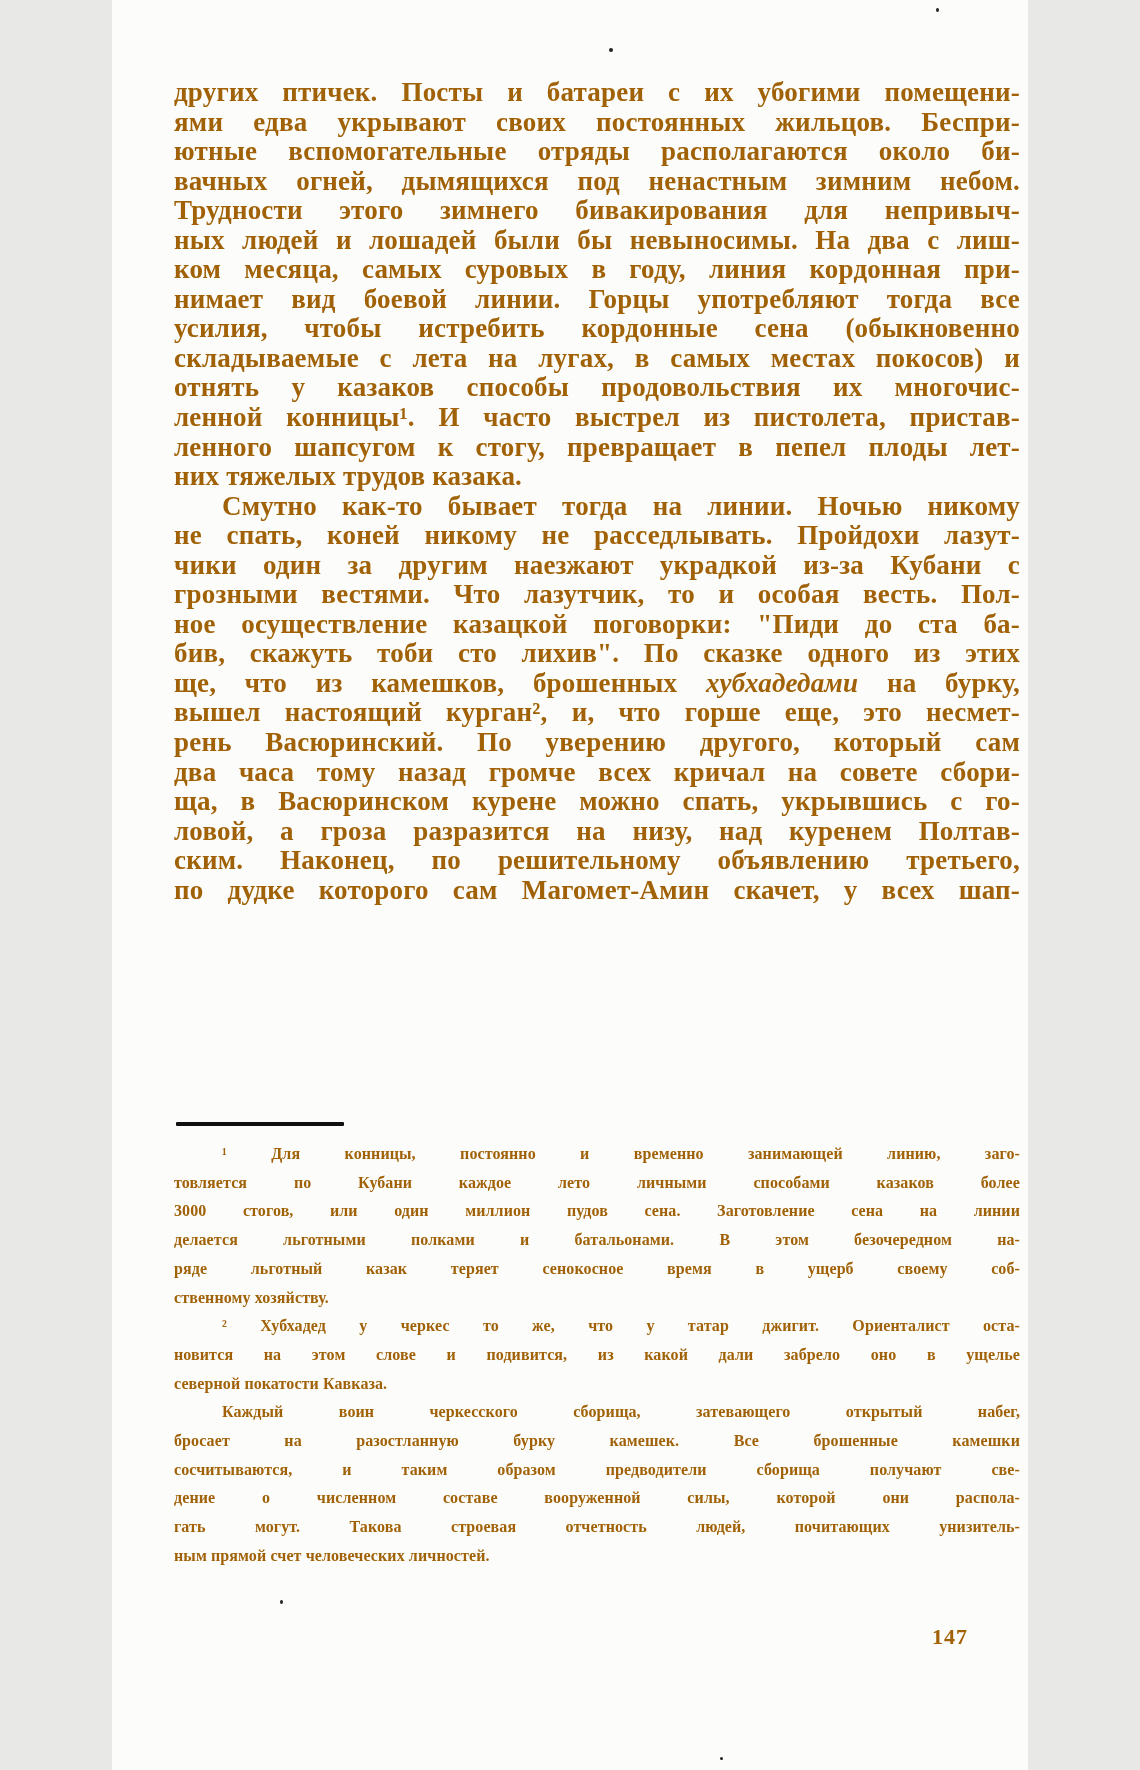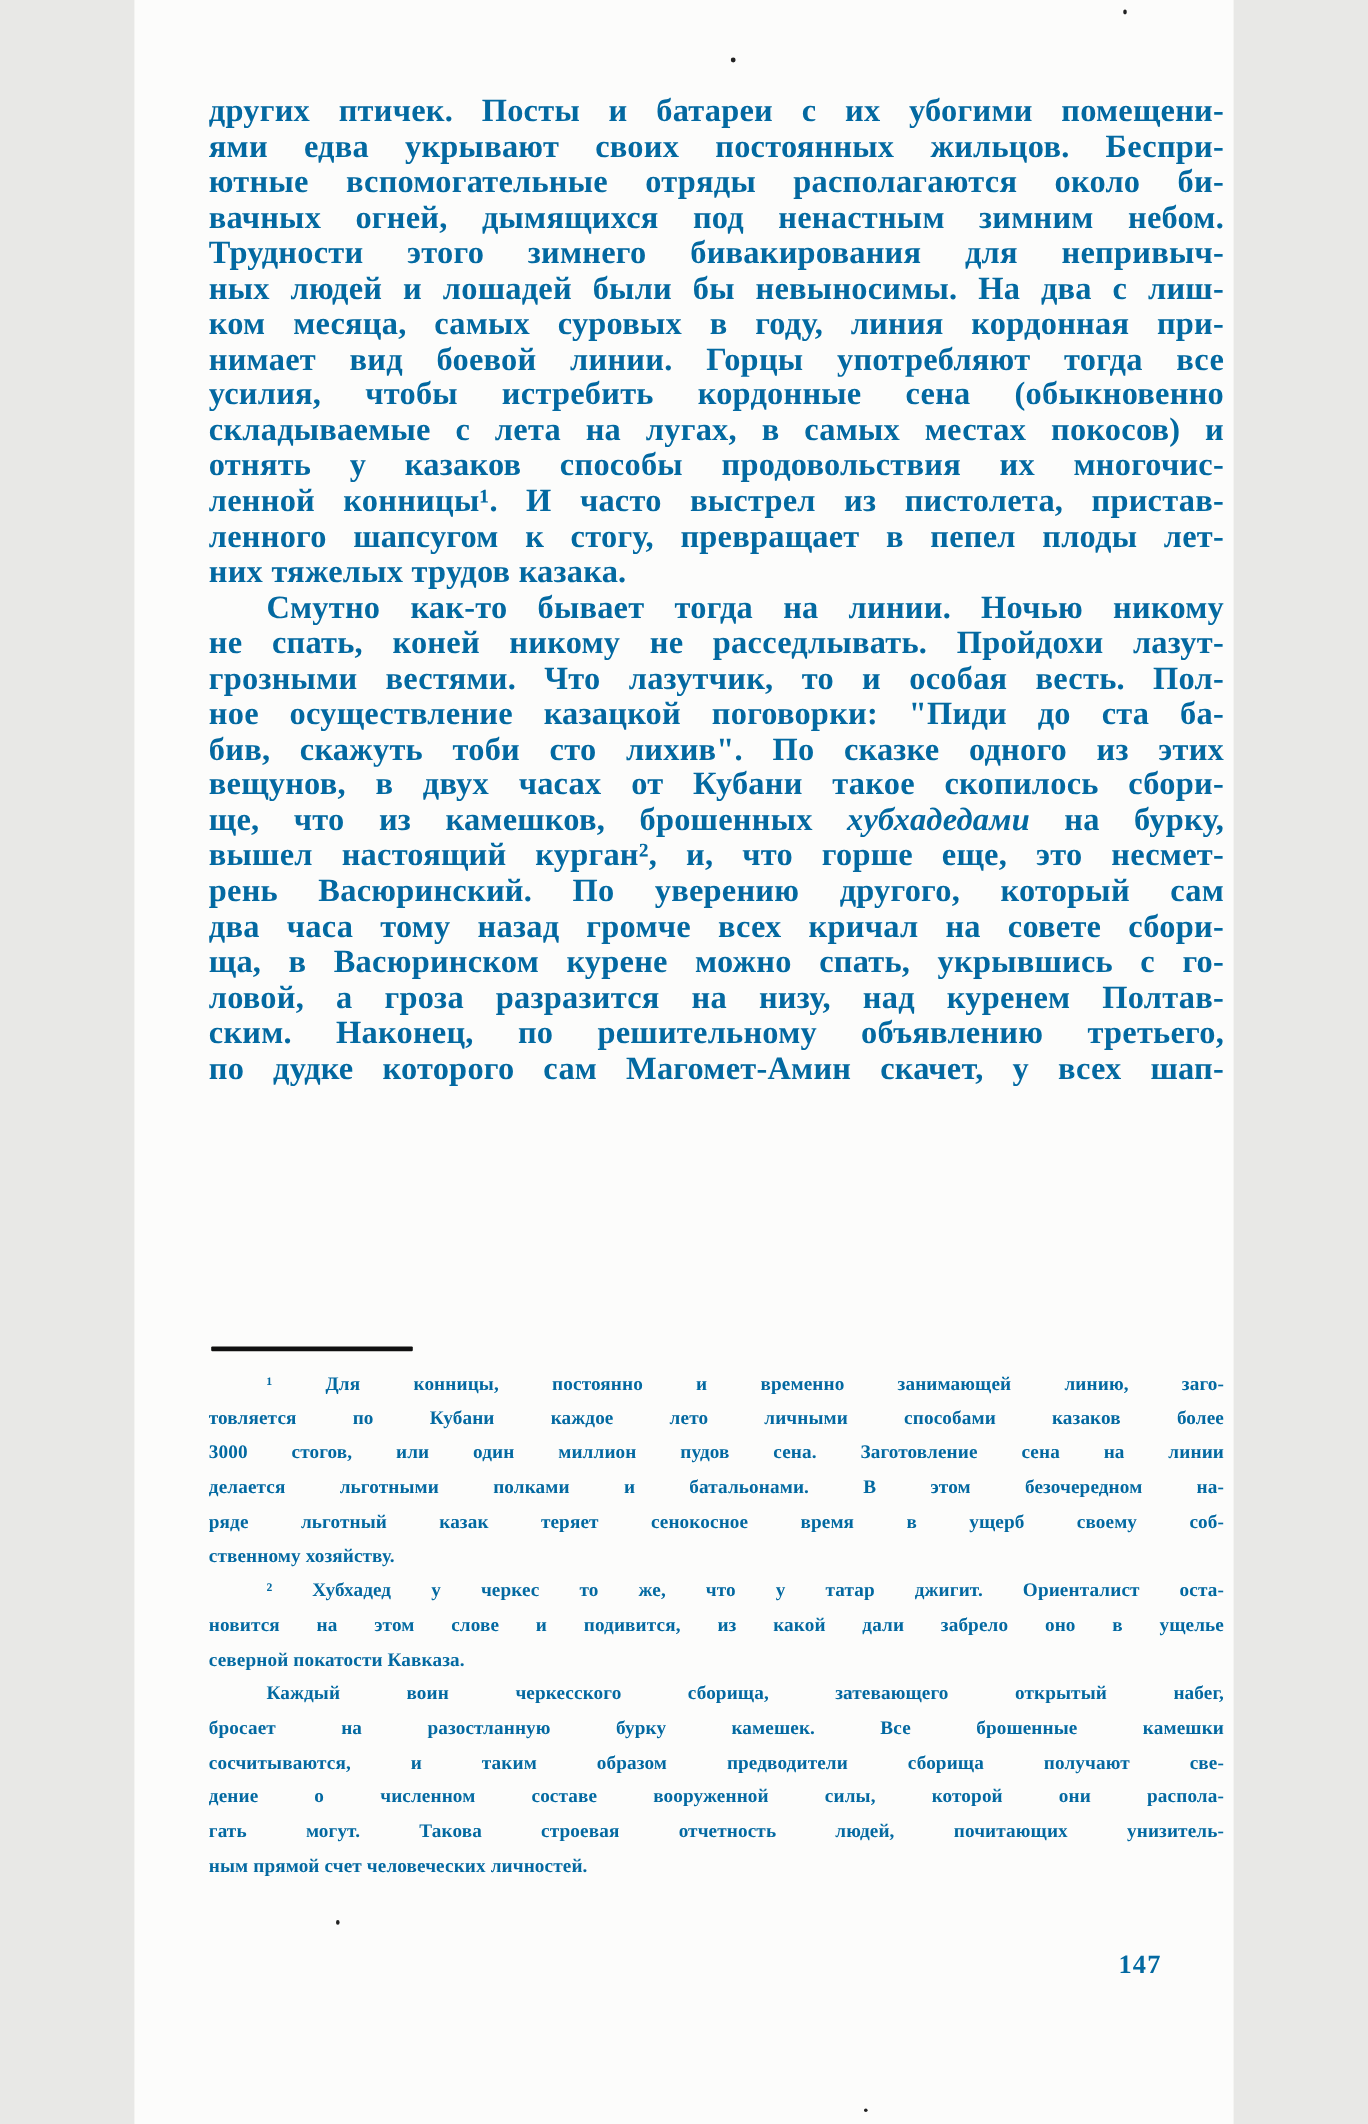--- a/index.html
+++ b/index.html
@@ -3,21 +3,21 @@
 <meta charset="utf-8">
 <style>
   html,body{margin:0;padding:0;background:#e8e8e6;}
   .sheet{
     position:relative;
     width:916px;height:1770px;
     margin:0 auto;
     background:#fcfcfb;
     overflow:hidden;
     font-family:"Liberation Serif","DejaVu Serif",serif;
-    color:#0369a1;
+    color:#a16207;
   }
   .textblock{
     position:absolute;left:62px;width:846px;
     font-weight:700;
   }
   #main-text{top:78px;font-size:27px;line-height:29.55px;letter-spacing:0.2px;}
   #footnotes{top:1140px;font-size:16px;line-height:28.7px;letter-spacing:0.1px;}
   .para{margin:0;padding:0;}
   .line{
     text-align:justify;
@@ -62,24 +62,24 @@
         <div class="line">усилия, чтобы истребить кордонные сена (обыкновенно</div>
         <div class="line">складываемые с лета на лугах, в самых местах покосов) и</div>
         <div class="line">отнять у казаков способы продовольствия их многочис-</div>
         <div class="line">ленной конницы¹. И часто выстрел из пистолета, пристав-</div>
         <div class="line">ленного шапсугом к стогу, превращает в пепел плоды лет-</div>
         <div class="line endline">них тяжелых трудов казака.</div>
       </div>
       <div class="para">
         <div class="line indent">Смутно как-то бывает тогда на линии. Ночью никому</div>
         <div class="line">не спать, коней никому не расседлывать. Пройдохи лазут-</div>
+        <div class="line">чики один за другим наезжают украдкой из-за Кубани с</div>
         <div class="line">грозными вестями. Что лазутчик, то и особая весть. Пол-</div>
         <div class="line">ное осуществление казацкой поговорки: "Пиди до ста ба-</div>
         <div class="line">бив, скажуть тоби сто лихив". По сказке одного из этих</div>
-        <div class="line">вещунов, в двух часах от Кубани такое скопилось сбори-</div>
         <div class="line"><span>ще, что из камешков, брошенных </span><em>хубхадедами</em><span> на бурку,</span></div>
         <div class="line">вышел настоящий курган², и, что горше еще, это несмет-</div>
         <div class="line">рень Васюринский. По уверению другого, который сам</div>
         <div class="line">два часа тому назад громче всех кричал на совете сбори-</div>
         <div class="line">ща, в Васюринском курене можно спать, укрывшись с го-</div>
         <div class="line">ловой, а гроза разразится на низу, над куренем Полтав-</div>
         <div class="line">ским. Наконец, по решительному объявлению третьего,</div>
         <div class="line">по дудке которого сам Магомет-Амин скачет, у всех шап-</div>
       </div>
     </div>

